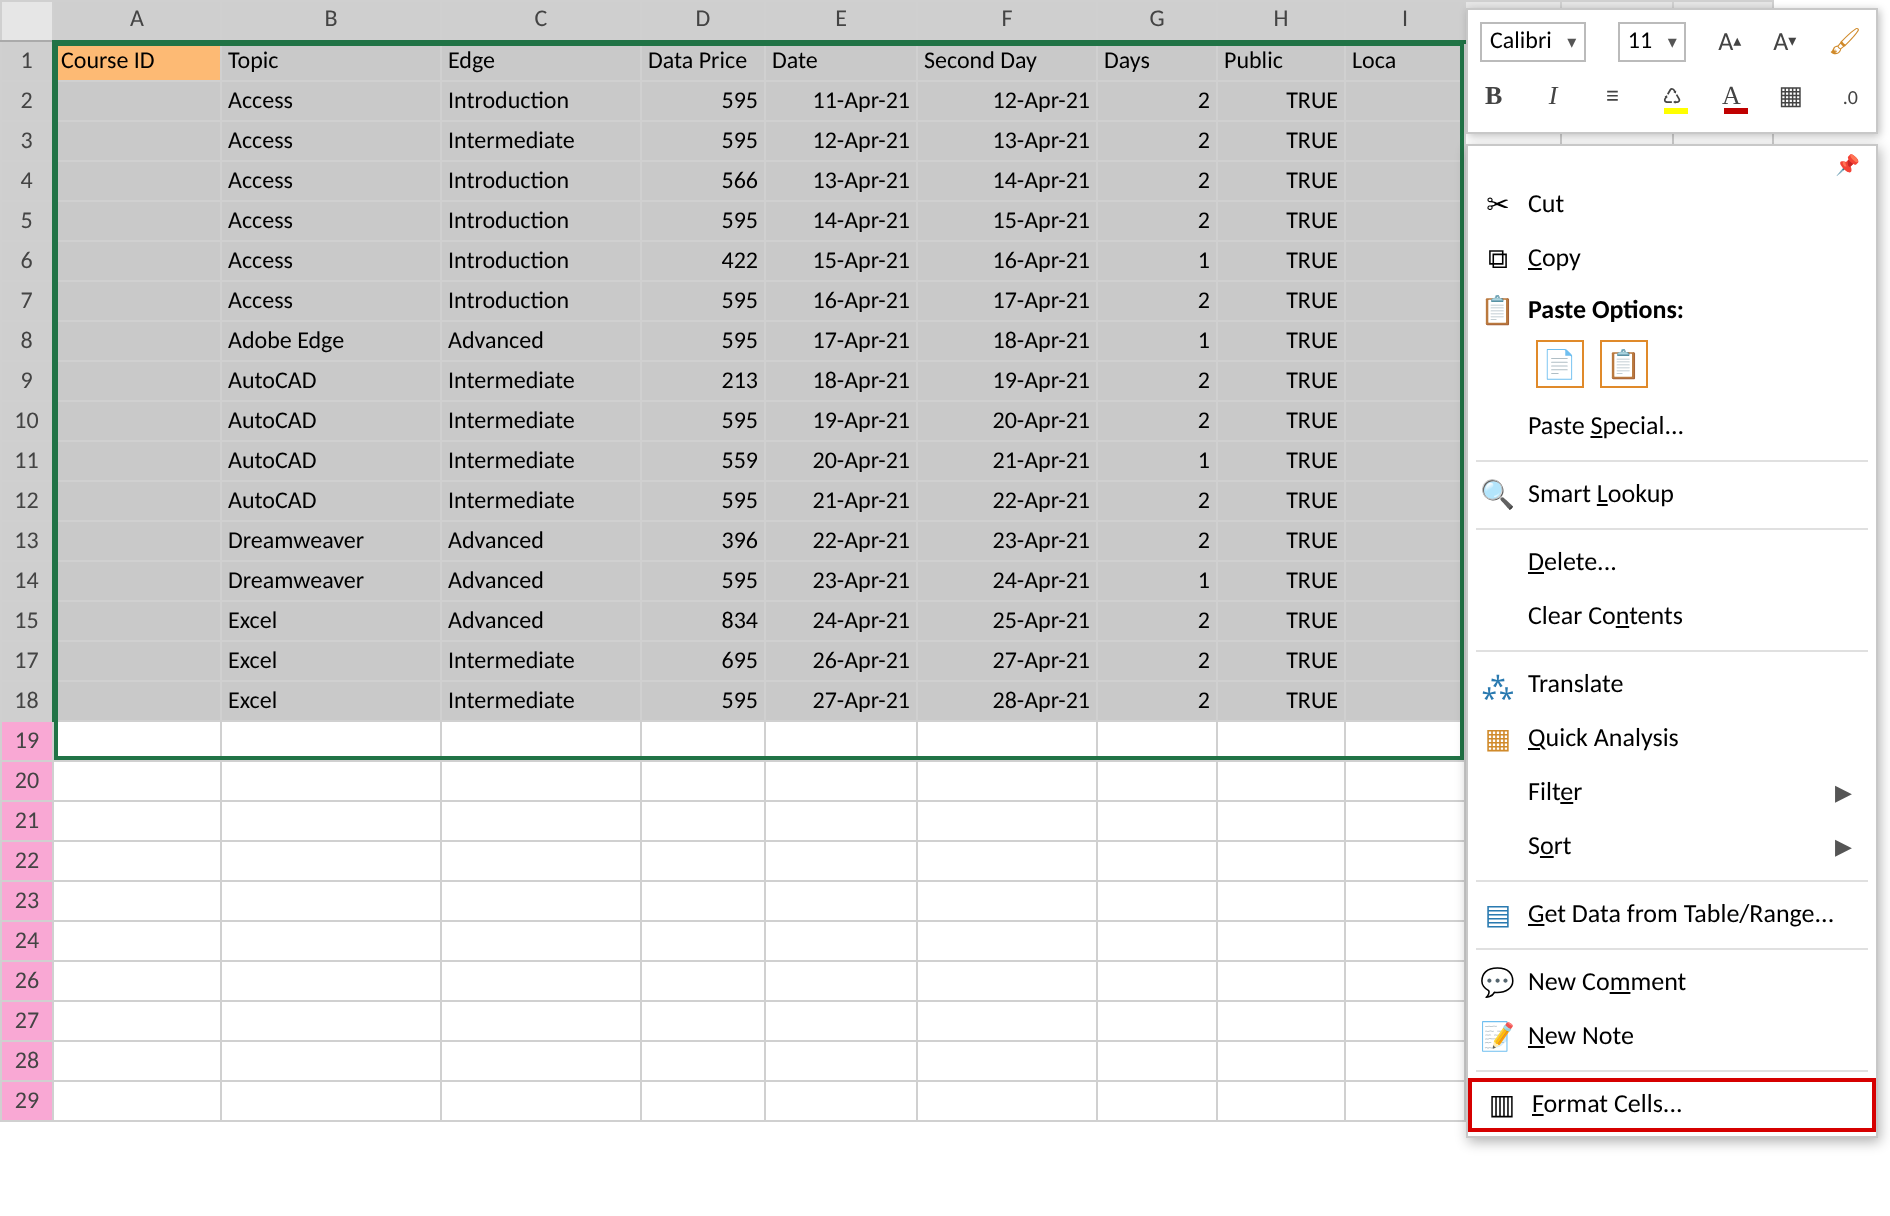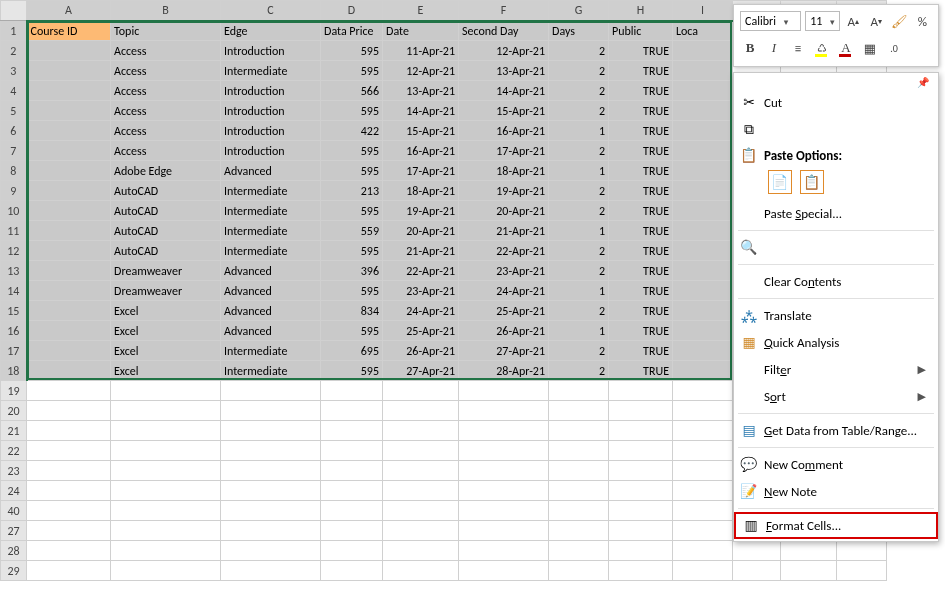--- a/index.html
+++ b/index.html
@@ -39,21 +39,21 @@
     border-bottom: 2px solid #217346;
   }
   .corner {
     background: #e6e6e6;
     width: 26px;
     border-right: 1px solid #aaa;
     border-bottom: 1px solid #aaa;
   }
   
   .rowhdr {
-    background: #e5e5e5;
+    background: #f9a8d4;
     color: #444;
     text-align: center;
     width: 26px;
     font-size: 12px;
     border-right: 1px solid #aaa;
   }
   .rowhdr.selrow {
     background: #cfcfcf;
     border-right: 2px solid #217346;
   }
@@ -77,21 +77,21 @@
     left: 733px; top: 4px;
     width: 206px; height: 63px;
     background: #fff;
     border: 1px solid #c8c8c8;
     box-shadow: 1px 1px 4px rgba(0,0,0,.25);
     padding: 4px 6px;
     display: flex;
     flex-direction: column;
     gap: 3px;
   }
-  .mt-row { display: flex; align-items: center; gap: 4px; height: 24px; }
+  .mt-row { display: flex; align-items: center; gap: 16px; height: 24px; }
   .mt-combo {
     display: flex;
     border: 1px solid #bbb;
     height: 20px;
     align-items: center;
     background: #fff;
   }
   .mt-combo .val { padding: 0 4px; }
   .mt-combo .dd { width: 12px; text-align:center; font-size:9px; color:#555; }
   .mt-btn {
@@ -406,35 +406,20 @@
         <td class="cell num sel">24-Apr-21</td>
         <td class="cell num sel">25-Apr-21</td>
         <td class="cell num sel">2</td>
         <td class="cell num sel">TRUE</td>
         <td class="cell text sel"></td>
         <td class="cell text"></td>
         <td class="cell text"></td>
         <td class="cell text"></td>
       </tr>
       <tr>
-        <td class="rowhdr selrow">16</td>
-        <td class="cell text sel"></td>
-        <td class="cell text sel">Excel</td>
-        <td class="cell text sel">Advanced</td>
-        <td class="cell num sel">595</td>
-        <td class="cell num sel">25-Apr-21</td>
-        <td class="cell num sel">26-Apr-21</td>
-        <td class="cell num sel">1</td>
-        <td class="cell num sel">TRUE</td>
-        <td class="cell text sel"></td>
-        <td class="cell text"></td>
-        <td class="cell text"></td>
-        <td class="cell text"></td>
-      </tr>
-      <tr>
         <td class="rowhdr selrow">17</td>
         <td class="cell text sel"></td>
         <td class="cell text sel">Excel</td>
         <td class="cell text sel">Intermediate</td>
         <td class="cell num sel">695</td>
         <td class="cell num sel">26-Apr-21</td>
         <td class="cell num sel">27-Apr-21</td>
         <td class="cell num sel">2</td>
         <td class="cell num sel">TRUE</td>
         <td class="cell text sel"></td>
@@ -541,21 +526,21 @@
         <td class="cell text"></td>
         <td class="cell text"></td>
         <td class="cell text"></td>
         <td class="cell text"></td>
         <td class="cell text"></td>
         <td class="cell text"></td>
         <td class="cell text"></td>
         <td class="cell text"></td>
       </tr>
       <tr>
-        <td class="rowhdr">40</td>
+        <td class="rowhdr">26</td>
         <td class="cell text"></td>
         <td class="cell text"></td>
         <td class="cell text"></td>
         <td class="cell text"></td>
         <td class="cell text"></td>
         <td class="cell text"></td>
         <td class="cell text"></td>
         <td class="cell text"></td>
         <td class="cell text"></td>
         <td class="cell text"></td>
@@ -646,42 +631,48 @@
 
 <div class="context-menu">
   <div style="text-align:right;padding:1px 8px 0 0;font-size:10px;color:#888;">📌</div>
 
   <div class="cm-item">
     <span class="cm-icon">✂</span>
     <span class="cm-label"><span>Cut</span></span>
   </div>
   <div class="cm-item">
     <span class="cm-icon">⧉</span>
+    <span class="cm-label"><span class="underline-letter">C</span>opy</span>
   </div>
 
   <div class="cm-header">
     <span class="cm-icon" style="color:#d08a2a;">📋</span>
     <span class="cm-label">Paste Options:</span>
   </div>
   <div class="cm-icons-row">
     <div class="paste-icon">📄</div>
     <div class="paste-icon">📋</div>
   </div>
 
   <div class="cm-item">
     <span class="cm-icon"></span>
     <span class="cm-label">Paste <span class="underline-letter">S</span>pecial...</span>
   </div>
   <div class="cm-sep"></div>
 
   <div class="cm-item">
     <span class="cm-icon" style="color:#2a7ab0;">🔍</span>
+    <span class="cm-label">Smart <span class="underline-letter">L</span>ookup</span>
   </div>
   <div class="cm-sep"></div>
 
+  <div class="cm-item">
+    <span class="cm-icon"></span>
+    <span class="cm-label"><span class="underline-letter">D</span>elete...</span>
+  </div>
   <div class="cm-item">
     <span class="cm-icon"></span>
     <span class="cm-label">Clear Co<span class="underline-letter">n</span>tents</span>
   </div>
   <div class="cm-sep"></div>
 
   <div class="cm-item">
     <span class="cm-icon" style="color:#2a7ab0;">⁂</span>
     <span class="cm-label">Translate</span>
   </div>

